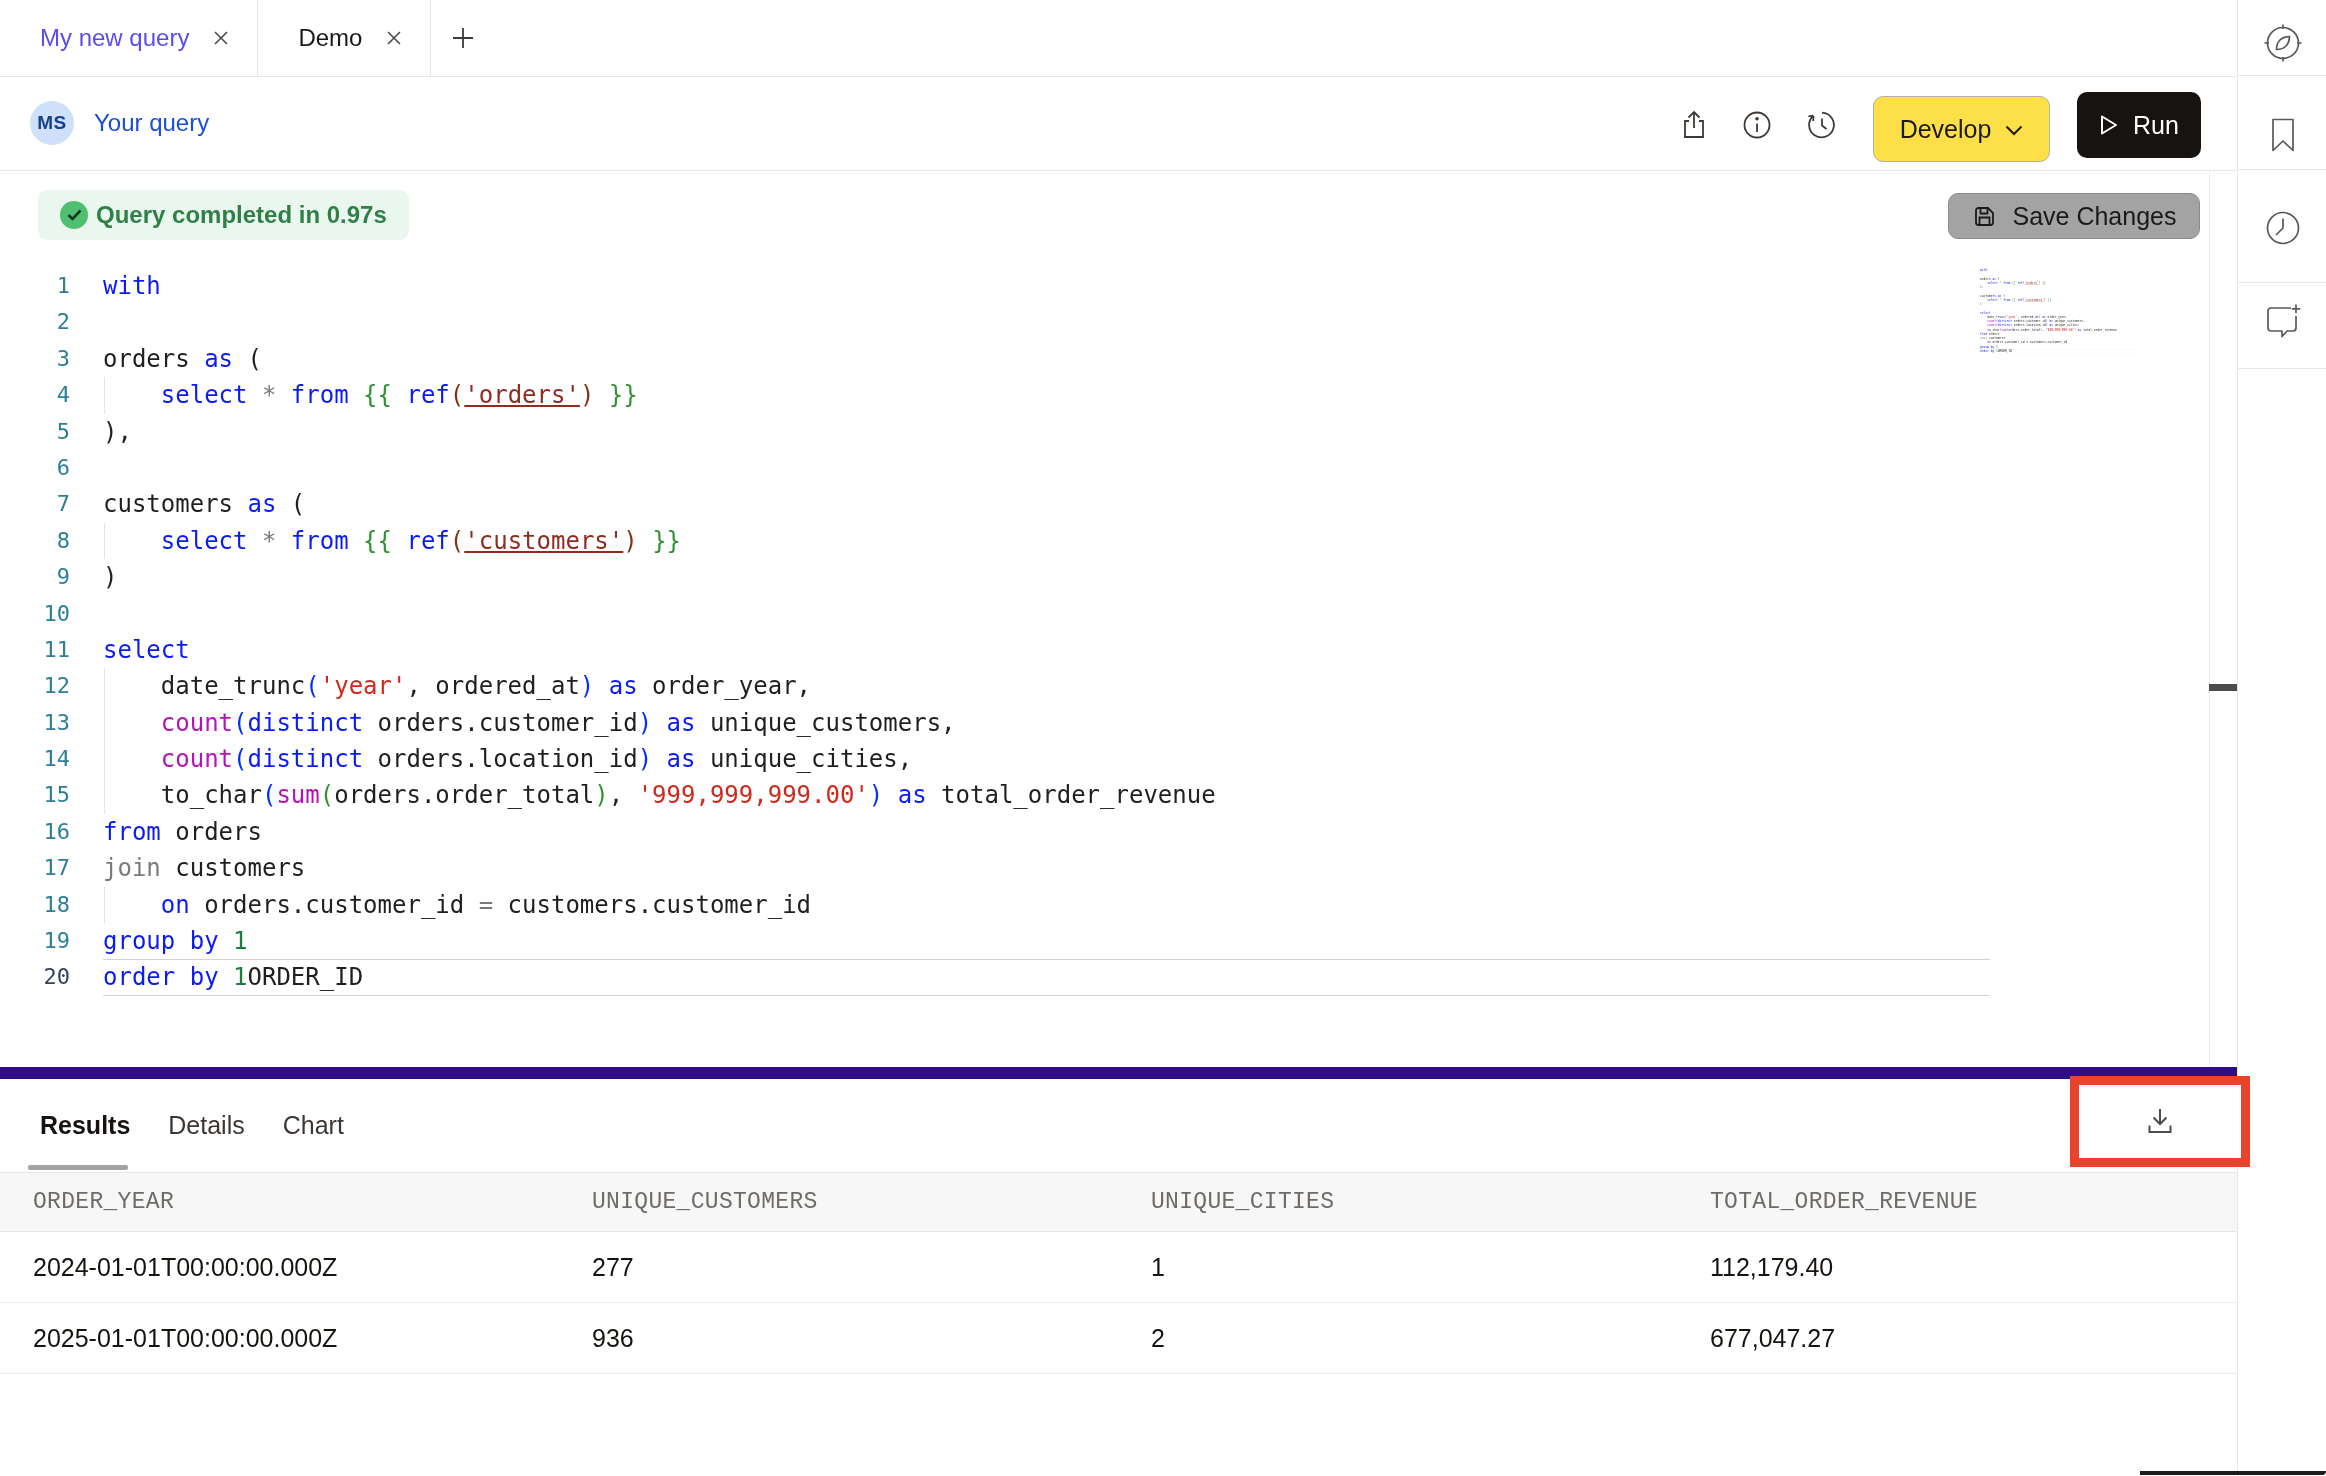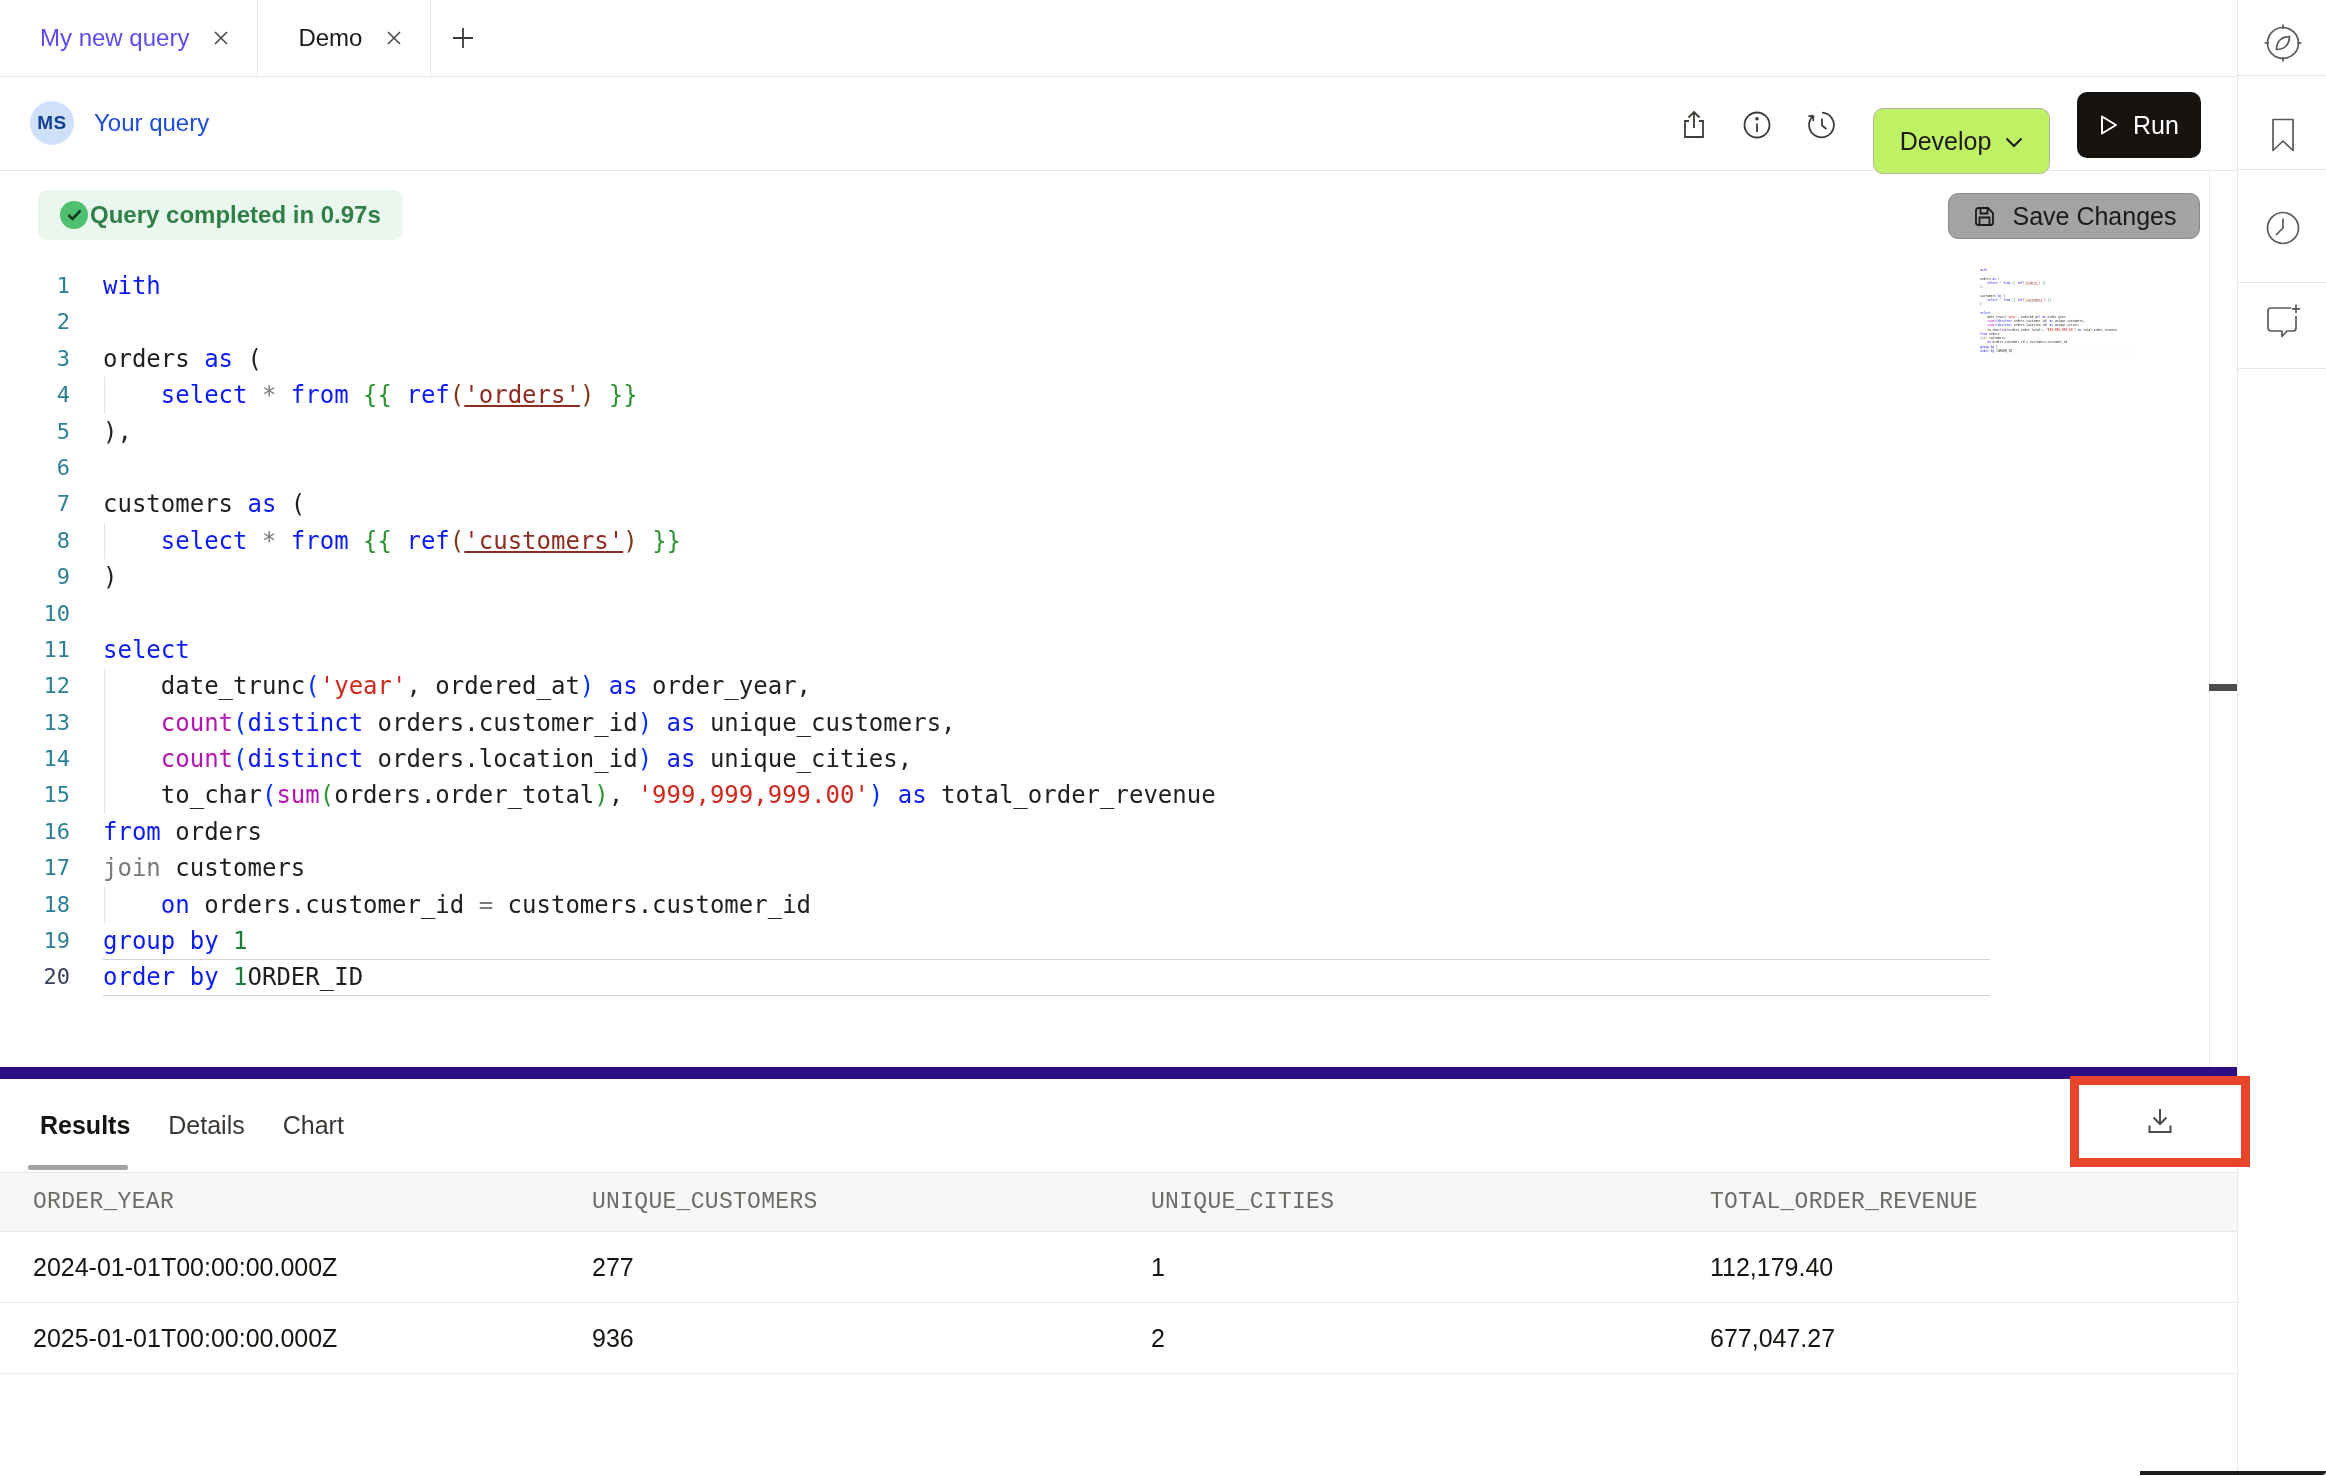--- a/index.html
+++ b/index.html
@@ -17,28 +17,28 @@
   .newtab{display:flex;align-items:center;justify-content:center;width:64px;cursor:pointer;}
   .plusicon{width:24px;height:24px;stroke:#3a3a3a;stroke-width:1.8;fill:none;}
 
   
   .hdr{left:0;top:76px;width:2237px;height:94px;border-bottom:1px solid #e7e7e7;}
   .avatar{left:30px;top:101px;width:44px;height:44px;border-radius:50%;background:#cfe0fa;color:#14418f;
           font-size:19px;font-weight:bold;display:flex;align-items:center;justify-content:center;letter-spacing:.5px;}
   .qtitle{left:94px;top:76px;height:94px;display:flex;align-items:center;font-size:24px;color:#1d4ed8;}
   .hicon{top:108px;width:34px;height:34px;stroke:#3f3a36;stroke-width:1.8;fill:none;cursor:pointer;}
   .btn{display:flex;align-items:center;justify-content:center;gap:14px;border-radius:10px;cursor:pointer;box-sizing:border-box;}
-  .develop{left:1873px;top:108px;width:177px;height:66px;border:1.5px solid #b6b0aa;background:#bef264;font-size:25px;color:#1c1917;}
+  .develop{left:1873px;top:96px;width:177px;height:66px;border:1.5px solid #b6b0aa;background:#fde047;font-size:25px;color:#1c1917;}
   .chev{width:18px;height:11px;stroke:#1c1917;stroke-width:2;fill:none;margin-top:3px;}
   .run{left:2077px;top:92px;width:124px;height:66px;background:#171310;color:#fff;font-size:25px;font-weight:500;}
   .play{width:20px;height:22px;stroke:#fff;stroke-width:2;fill:none;}
 
   
   .badge{left:38px;top:190px;height:50px;border-radius:9px;background:#e9f7ee;display:flex;align-items:center;
-         gap:2px;padding:0 22px;}
+         gap:8px;padding:0 22px;}
   .okcirc{width:28px;height:28px;border-radius:50%;background:#4fc070;display:flex;align-items:center;justify-content:center;}
   .okcirc svg{width:15px;height:12px;stroke:#123a22;stroke-width:2.6;fill:none;}
   .badge .btext{font-size:24px;font-weight:600;color:#2f7f47;}
   .savebtn{left:1948px;top:193px;width:252px;height:46px;border:1.5px solid #8f8a85;background:#a3a3a3;font-size:25px;font-weight:500;color:#1c1917;}
   .savebtn svg{width:27px;height:27px;stroke:#1c1917;stroke-width:1.8;fill:none;}
 
   
   .editor{left:0;top:268px;width:1990px;}
   .cl{position:relative;display:flex;height:36.4px;line-height:36.4px;white-space:pre;}
   .ln{width:70px;text-align:right;font-family:"DejaVu Sans Mono",monospace;font-size:22px;color:#2c7f95;flex:none;}

